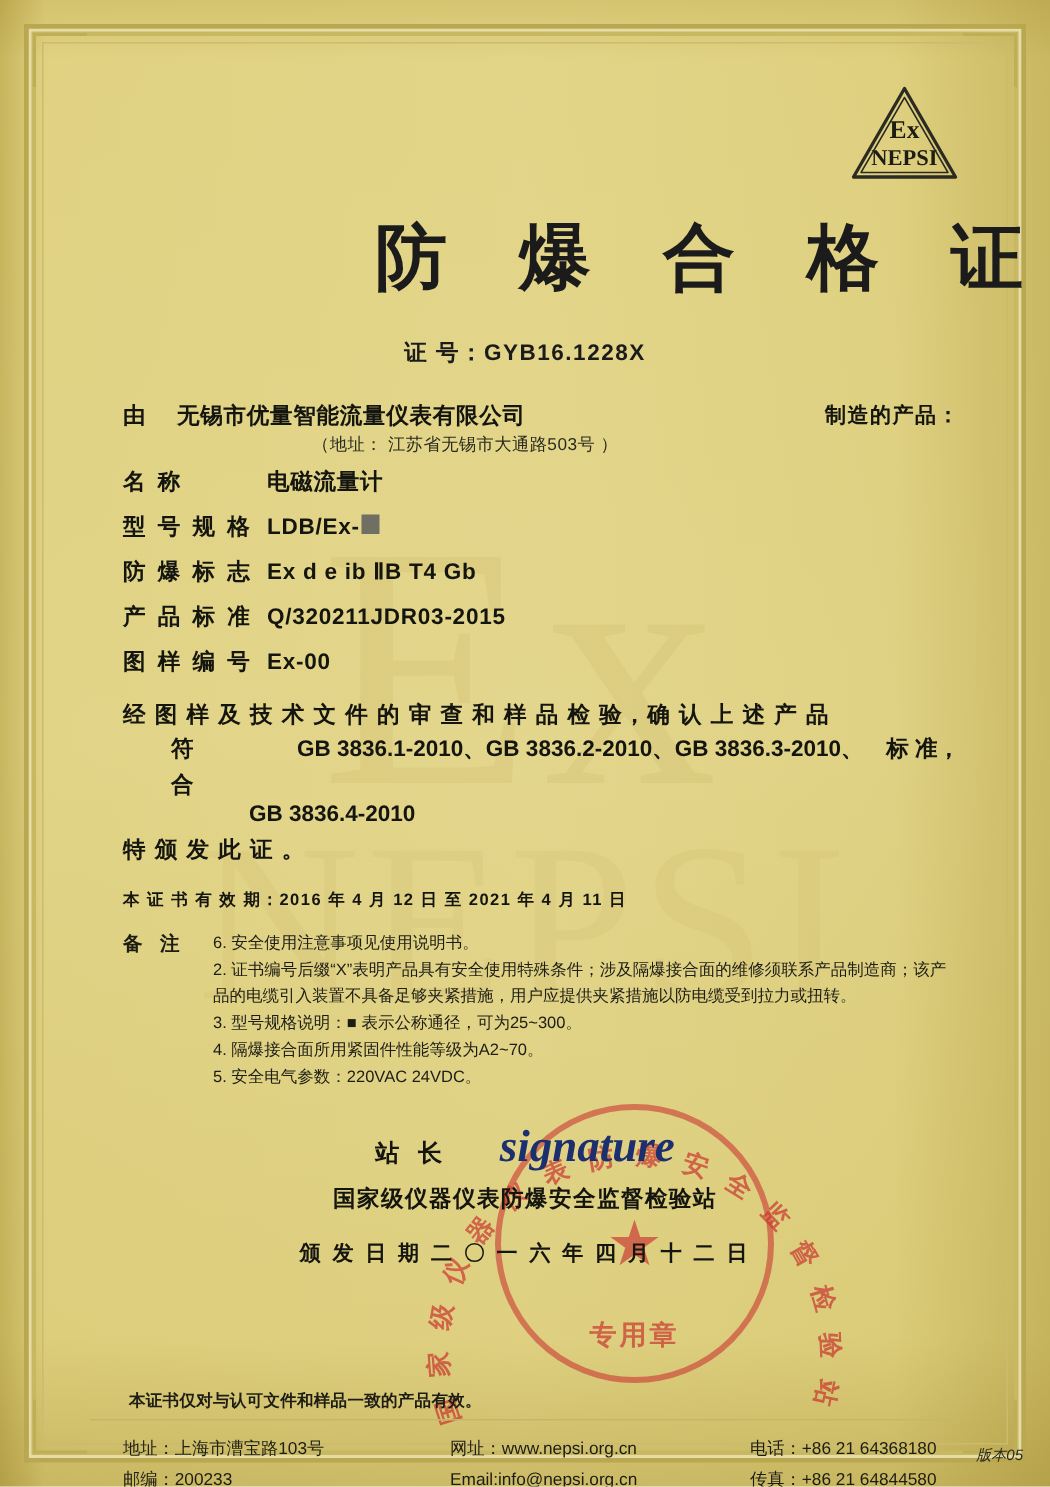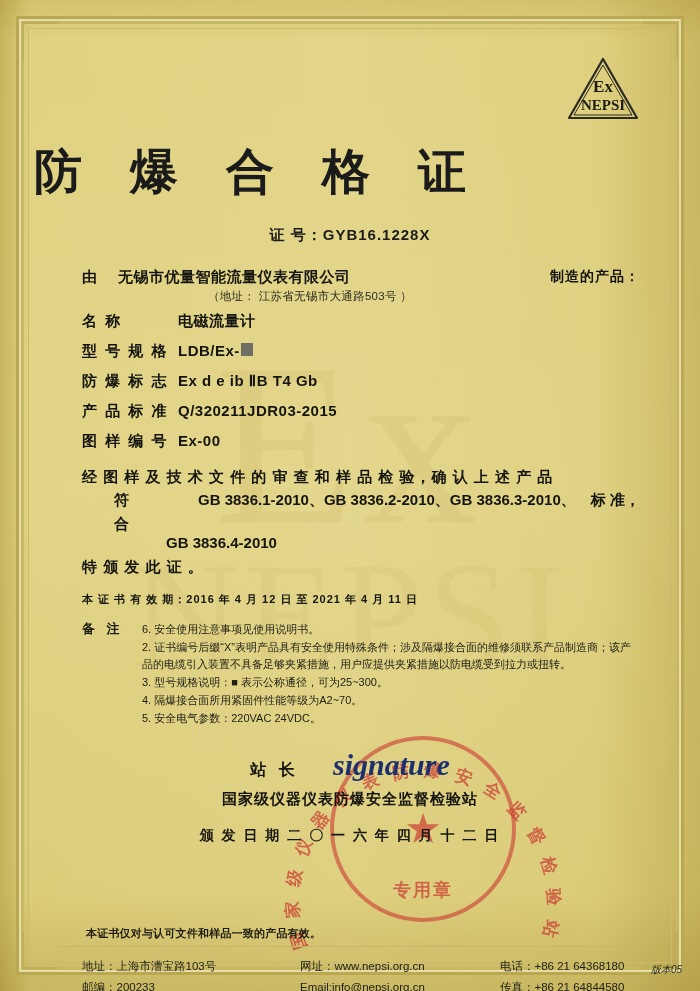--- a/index.html
+++ b/index.html
@@ -79,21 +79,21 @@
     top: 56px;
     width: 74px;
     height: 66px;
   }
   .nepsi-logo svg { display: block; }
 
   .title {
     position: absolute;
     left: 16px; right: 0;
     top: 140px;
-    text-align: left;
+    text-align: right;
     font-family: "Liberation Serif", serif;
     font-weight: bold;
     font-size: 48px;
     letter-spacing: 18px;
     color: #1b1b1b;
     text-indent: 18px;
   }
   .cert-no {
     position: absolute;
     left: 0; right: 0;

